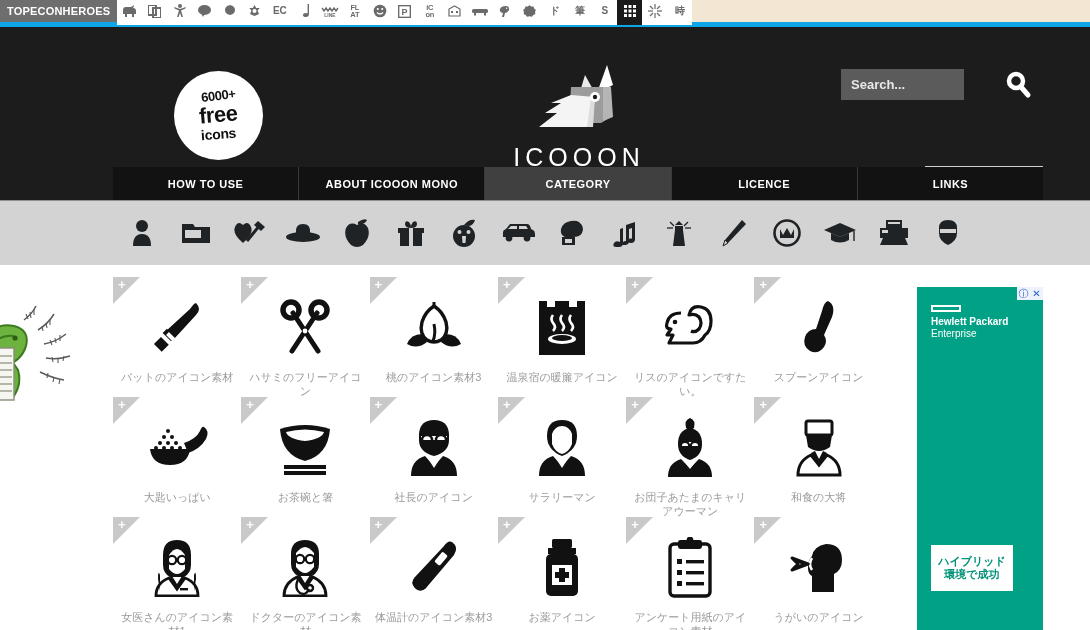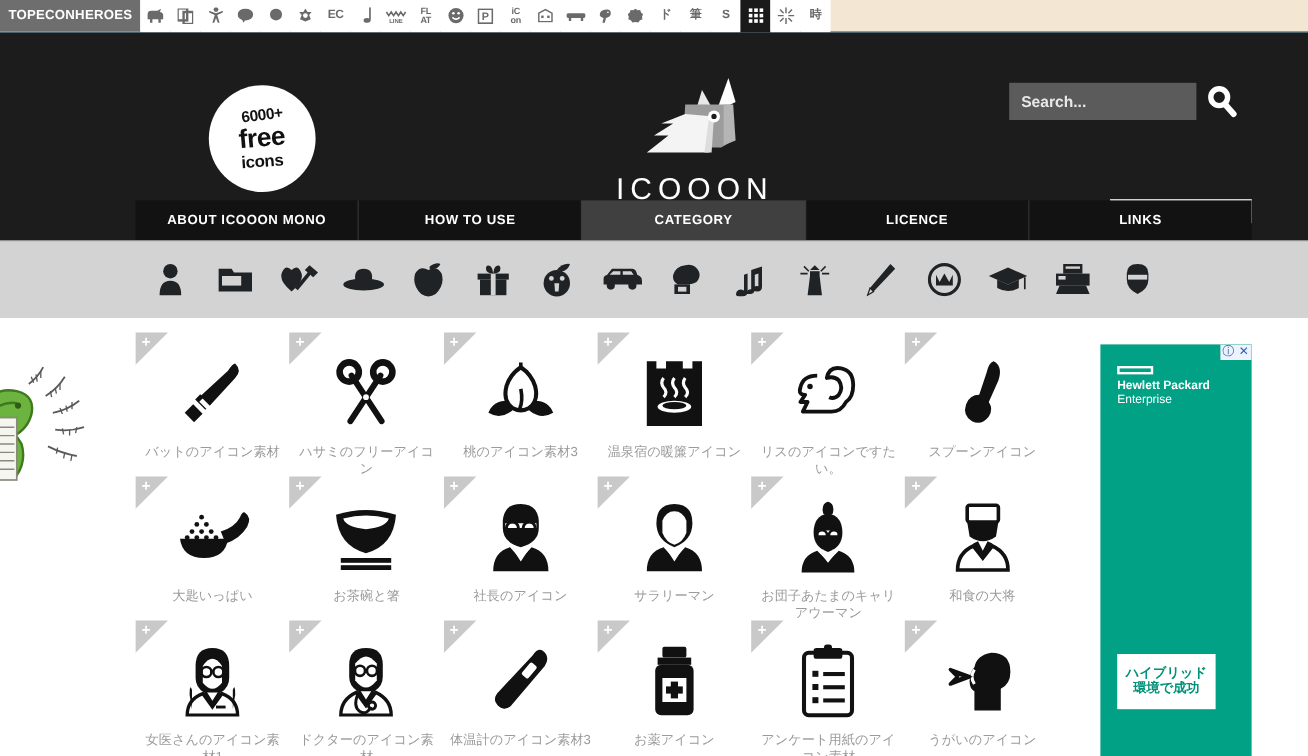--- a/index.html
+++ b/index.html
@@ -9,21 +9,21 @@
     background: #ffffff;
     font-family: "Liberation Sans", "DejaVu Sans", sans-serif;
   }
   #root { position: relative; width: 1090px; height: 630px; overflow: hidden; }
 
   
   .topbar {
     position: absolute; top: 0; left: 0;
     width: 1090px; height: 27px;
     background: #f3e7d4;
-    border-bottom: 1px solid #0ea5e9;
+    border-bottom: 5px solid #0ea5e9;
     display: flex; align-items: stretch;
     box-sizing: border-box;
   }
   .topbar-brand {
     background: #6e6e6e;
     color: #ffffff;
     font-size: 11px;
     font-weight: bold;
     letter-spacing: .2px;
     display: flex; align-items: center; justify-content: center;
@@ -75,21 +75,21 @@
     color: #ffffff;
     font-size: 25px;
     letter-spacing: 5px;
     font-weight: normal;
     margin-top: 2px;
     font-family: "Liberation Sans", sans-serif;
   }
 
   .search-box {
     position: absolute; left: 841px; top: 42px;
-    width: 156px; height: 31px;
+    width: 123px; height: 31px;
     background: #5b5b5b;
     border: none; outline: none;
     color: #e8e8e8;
     font-size: 13px; font-weight: bold;
     padding: 0 10px;
     box-sizing: border-box;
     font-family: "Liberation Sans", sans-serif;
   }
   .search-box::placeholder { color: #e8e8e8; opacity: 1; }
   .search-btn {
@@ -423,24 +423,24 @@
 
     <div class="lang-select">
       <span class="flag"></span>
       <span class="lang-label">日本語</span>
       <span class="lang-caret">▼</span>
     </div>
   </div>
 
   <div class="nav" id="nav">
       <div class="nav-item">
+        <span>HOW TO USE</span>
+      </div>
+      <div class="nav-item">
         <span>ABOUT ICOOON MONO</span>
-      </div>
-      <div class="nav-item">
-        <span>HOW TO USE</span>
       </div>
       <div class="nav-item active">
         <span>CATEGORY</span>
       </div>
       <div class="nav-item">
         <span>LICENCE</span>
       </div>
       <div class="nav-item">
         <span>LINKS</span>
       </div>

